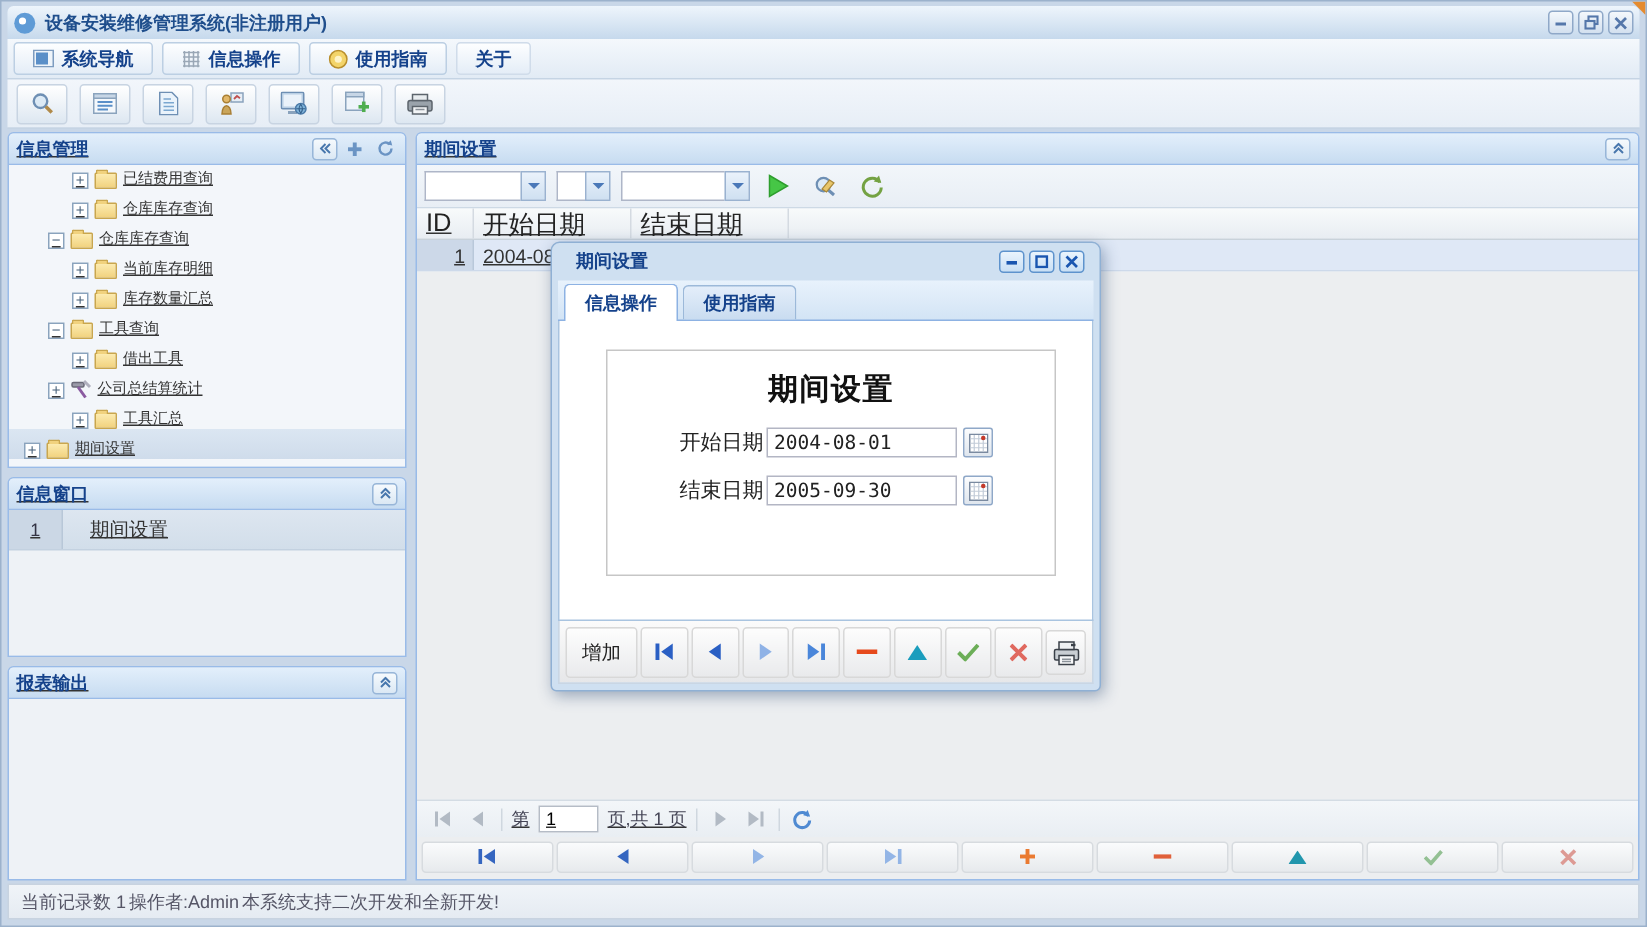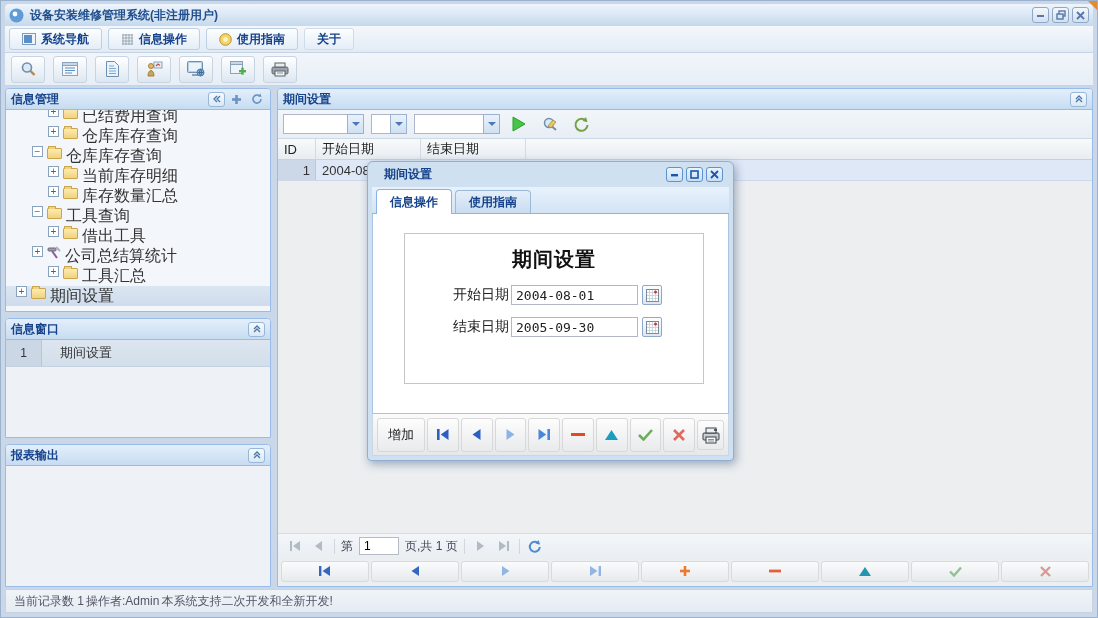--- a/index.html
+++ b/index.html
@@ -31,36 +31,36 @@
   
   .toolbar { height:33px; display:flex; align-items:center; gap:8px; padding:2px 6px;
              background:linear-gradient(#f2f6fb,#e7eef6); border-bottom:1px solid #c5d4e4; }
   .toolbtn { width:34px; height:27px; border:1px solid #c8d4e2; border-radius:3px;
              background:linear-gradient(#ffffff,#dde7f1); display:flex; align-items:center; justify-content:center; }
 
   
   .content { flex:1 1 auto; display:flex; gap:6px; padding-top:2px; min-height:0; }
   .leftcol { width:266px; flex:0 0 auto; display:flex; flex-direction:column; gap:6px; min-height:0; }
 
-  .panel { border:1px solid #99bbe8; border-radius:4px 4px 0 0; background:#f3f6fa; display:flex; flex-direction:column; overflow:hidden; }
+  .panel { border:1px solid #99bbe8; border-radius:4px 4px 0 0; background:#f3f6fa; display:flex; flex-direction:column; overflow:hidden;text-decoration:underline; }
   .phead { height:21px; flex:0 0 auto; display:flex; align-items:center; padding:0 5px;
            background:linear-gradient(#e3effb,#c7dcf1); border-bottom:1px solid #99bbe8; color:#15428b; font-weight:bold; }
   .phead .ptitle { flex:1 1 auto; }
   .ptool { width:17px; height:15px; margin-left:3px; border:1px solid #98b6d8; border-radius:3px;
            background:linear-gradient(#f6fafd,#dbe8f4); display:flex; align-items:center; justify-content:center;
            color:#4877ad; font-size:9px; font-weight:bold; line-height:1; }
   .ptool.flat { border-color:transparent; background:transparent; }
 
   .panel-info { height:224px; flex:0 0 auto; }
   .panel-winlist { height:120px; flex:0 0 auto; }
   .panel-report { flex:1 1 auto; }
 
   
   .tree { flex:1 1 auto; overflow:hidden; padding-top:0; background:#f3f6fa; }
-  .titem { height:20px; display:flex; align-items:flex-start; gap:4px; white-space:nowrap; color:#333; font-size:16px; }
+  .titem { height:20px; display:flex; align-items:flex-end; gap:4px; white-space:nowrap; color:#333; font-size:10px; }
   .titem.cut { margin-top:-4px; }
   .lv0 { padding-left:10px; } .lv1 { padding-left:26px; } .lv2 { padding-left:42px; }
   .titem.selected { background:linear-gradient(#dbe6f2,#cfdceb); }
   .tw { width:11px; height:11px; flex:0 0 auto; border:1px solid #8aa3bd; background:#fff;
         display:flex; align-items:center; justify-content:center; font-size:10px; line-height:9px; color:#4a637c; }
   .tw.exp::before { content:'+'; } .tw.col::before { content:'−'; }
   .folder { width:15px; height:11px; flex:0 0 auto; position:relative; border:1px solid #c9a64e; border-radius:1px;
             background:linear-gradient(#fcebb0,#f1d27e); margin-top:2px; }
   .folder::before { content:''; position:absolute; top:-3px; left:0; width:6px; height:2px;
                     background:#f1d27e; border:1px solid #c9a64e; border-bottom:none; border-radius:1px 1px 0 0; }
@@ -79,21 +79,21 @@
               background:linear-gradient(#f2f6fa,#e8eef5); border-bottom:1px solid #cdd9e5; }
   .combo { display:flex; height:20px; }
   .combo input { border:1px solid #aeb6c8; border-right:none; height:20px; padding:0 3px; font-size:12px; background:#fff; }
   .combo .trigger { width:17px; height:20px; border:1px solid #9ab2d0; background:linear-gradient(#eaf2fb,#cfe0f1);
                     display:flex; align-items:center; justify-content:center; }
   .c1 input { width:64px; } .c2 input { width:19px; } .c3 input { width:69px; }
   .qbtn { width:24px; height:24px; border:1px solid transparent; border-radius:3px; display:flex; align-items:center; justify-content:center; }
 
   .gridhead { height:21px; flex:0 0 auto; display:flex; background:linear-gradient(#f8fafb,#e8edf2);
               border-bottom:1px solid #c9d2da; color:#222; }
-  .gh { display:flex; align-items:center; padding-left:6px; border-right:1px solid #d4dae1; font-size:13px; }
+  .gh { display:flex; align-items:center; padding-left:6px; border-right:1px solid #d4dae1; font-size:17px; }
   .gh-id { width:38px; } .gh-start { width:105px; } .gh-end { width:105px; } .gh-fill { flex:1 1 auto; border-right:none; }
   .gridrow { height:21px; flex:0 0 auto; display:flex; background:#dfe8f6; border-bottom:1px solid #cdd9ea; font-size:13px; }
   .gc { display:flex; align-items:center; padding-left:6px; }
   .gc-id { width:38px; justify-content:flex-end; padding-right:5px; background:#ccd8e8; border-right:1px solid #b9c8da; }
   .gc-start { width:105px; } .gc-end { width:105px; }
   .gridbody { flex:1 1 auto; background:#eceef0; }
 
   .pagebar { height:25px; flex:0 0 auto; display:flex; align-items:center; gap:6px; padding:0 8px;
              background:linear-gradient(#f3f6f9,#e9eef3); border-top:1px solid #d4dce4; color:#445; }
   .pagebar .sep { width:1px; height:15px; background:#cfd7df; }

